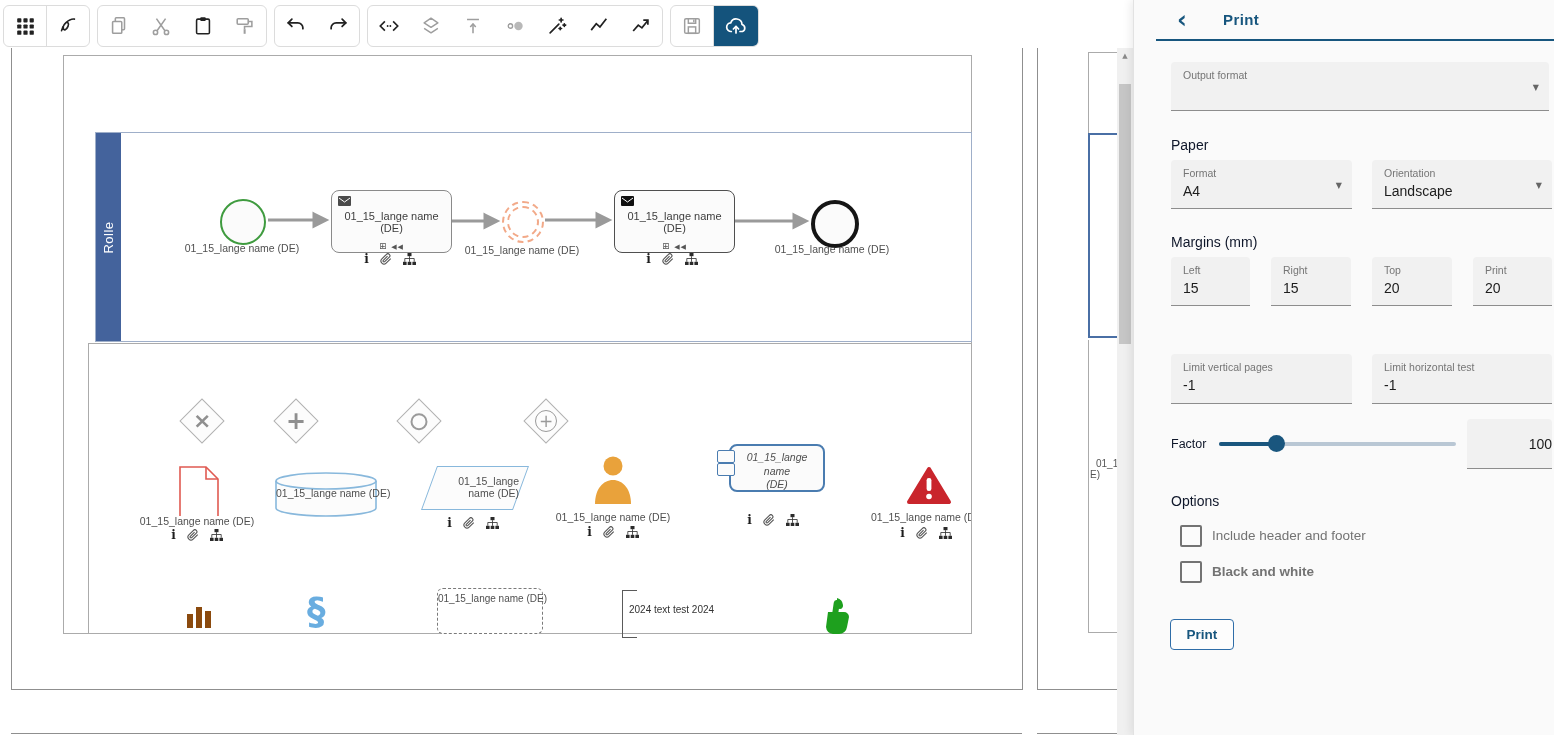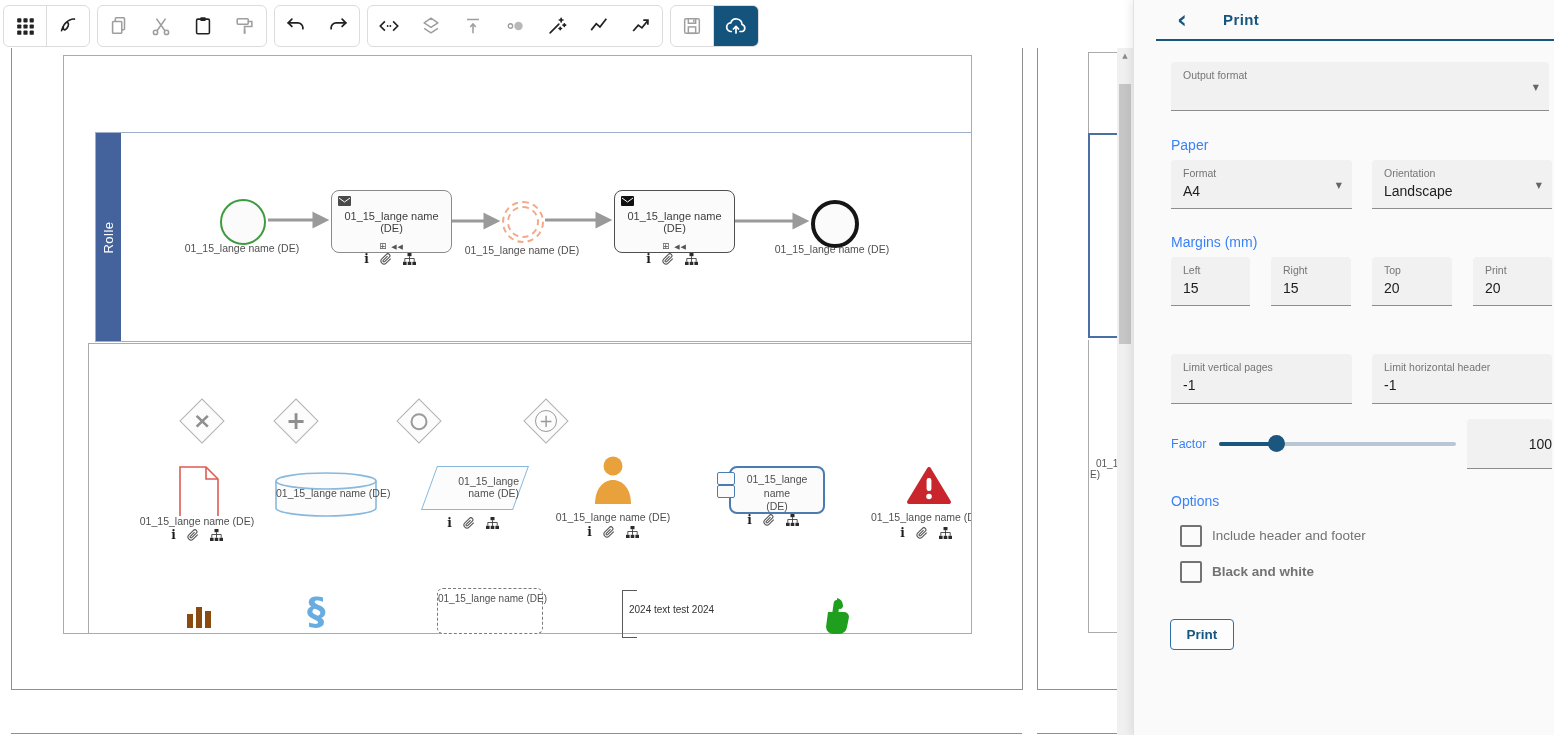--- a/index.html
+++ b/index.html
@@ -39,21 +39,21 @@
   .bracket{position:absolute;width:14px;height:46px;border-left:1.4px solid #5a5a5a;border-top:1.4px solid #5a5a5a;border-bottom:1.4px solid #5a5a5a;}
   
   .vscroll{position:absolute;left:1117px;top:48px;width:16px;height:687px;background:#f0f0f0;z-index:7;}
   .vscroll .up{position:absolute;top:4px;left:0;right:0;text-align:center;font-size:7px;color:#8a8a8a;}
   .vscroll .thumb{position:absolute;left:2px;top:36px;width:12px;height:260px;background:#c6c6c6;}
   
   .panel{position:absolute;left:1133px;top:0;width:421px;height:735px;background:#fafafa;border-left:1px solid #e2e2e2;box-shadow:-3px 0 8px rgba(0,0,0,.07);z-index:10;}
   .p-title{position:absolute;font-size:15px;font-weight:bold;color:#17567E;letter-spacing:.4px;}
   .p-underline{position:absolute;height:2px;background:#17567E;}
   .backbtn{position:absolute;width:30px;height:30px;display:flex;align-items:center;justify-content:center;color:#17567E;font-size:24px;font-weight:bold;cursor:pointer;line-height:1;}
-  .heading{position:absolute;font-size:14px;color:#3b82f6;}
+  .heading{position:absolute;font-size:14px;color:#0f172a;}
   .mfield{position:absolute;background:#f1f1f1;border-bottom:1px solid #8d8d8d;border-radius:4px 4px 0 0;padding:7px 0 0 12px;box-sizing:border-box;}
   .mfield .flabel{font-size:10.5px;color:#757575;}
   .mfield .fvalue{font-size:14px;color:#1d1d1d;margin-top:4px;}
   .mfield .arrow{position:absolute;right:10px;top:21px;font-size:8px;color:#666;}
   .checkbox{position:absolute;width:18px;height:18px;border:2px solid #737373;border-radius:2px;background:#fbfbfb;cursor:pointer;}
   .cb-label{position:absolute;font-size:13.5px;color:#737373;}
   .printbtn{position:absolute;width:62px;height:29px;border:1px solid #2f6da8;border-radius:4px;background:#fdfdfd;color:#17567E;font-weight:bold;font-size:13.5px;display:flex;align-items:center;justify-content:center;cursor:pointer;}
   .slider-track{position:absolute;height:4px;border-radius:2px;background:#b9c7d4;}
   .slider-fill{position:absolute;height:4px;border-radius:2px;background:#1A567E;}
   .slider-thumb{position:absolute;width:17px;height:17px;border-radius:50%;background:#1A567E;cursor:pointer;}
@@ -235,21 +235,21 @@
           <rect x="0" y="8.8" width="3.6" height="3.2"></rect>
           <rect x="4.7" y="8.8" width="3.6" height="3.2"></rect>
           <rect x="9.4" y="8.8" width="3.6" height="3.2"></rect>
         </g>
         <g stroke="#2b2b2b" stroke-width="0.8" fill="none">
           <path d="M6.5 3.2v2.3M1.8 8.8V5.5h9.4v3.3M6.5 5.5v3.3"></path>
         </g>
       </svg>
   </div>
 
-  <div class="subp" style="left:729px;top:466px;">
+  <div class="subp" style="left:729px;top:444px;font-style:italic;">
     <div class="tab" style="top:4px;"></div>
     <div class="tab" style="top:17px;"></div>
     <div class="stext">
       <div>01_15_lange name</div>
       <div>(DE)</div>
     </div>
   </div>
   <div class="uicons" style="left:735px;top:514px;width:76px;">
     <span class="info">i</span>
     <svg width="12" height="12" viewBox="0 0 24 24">
@@ -517,21 +517,21 @@
       <div class="flabel">Print</div>
       <div class="fvalue">20</div>
     </div>
 
     <div class="heading" style="left:37px;top:331px;margin-top:40px;">Scale</div>
     <div class="mfield" style="left:37px;top:354px;width:181px;height:50px;">
       <div class="flabel">Limit vertical pages</div>
       <div class="fvalue">-1</div>
     </div>
     <div class="mfield" style="left:238px;top:354px;width:180px;height:50px;">
-      <div class="flabel">Limit horizontal header</div>
+      <div class="flabel">Limit horizontal test</div>
       <div class="fvalue">-1</div>
     </div>
 
     <div class="heading" style="left:37px;top:437px;font-size:12.5px;">Factor</div>
     <div class="slider-track" style="left:85px;top:442px;width:237px;"></div>
     <div class="slider-fill" style="left:85px;top:442px;width:57px;"></div>
     <div class="slider-thumb" style="left:134px;top:435px;"></div>
     <div class="mfield" style="left:333px;top:419px;width:85px;height:50px;padding:0;">
       <div class="fvalue" style="text-align:right;line-height:50px;margin:0;">100</div>
     </div>

